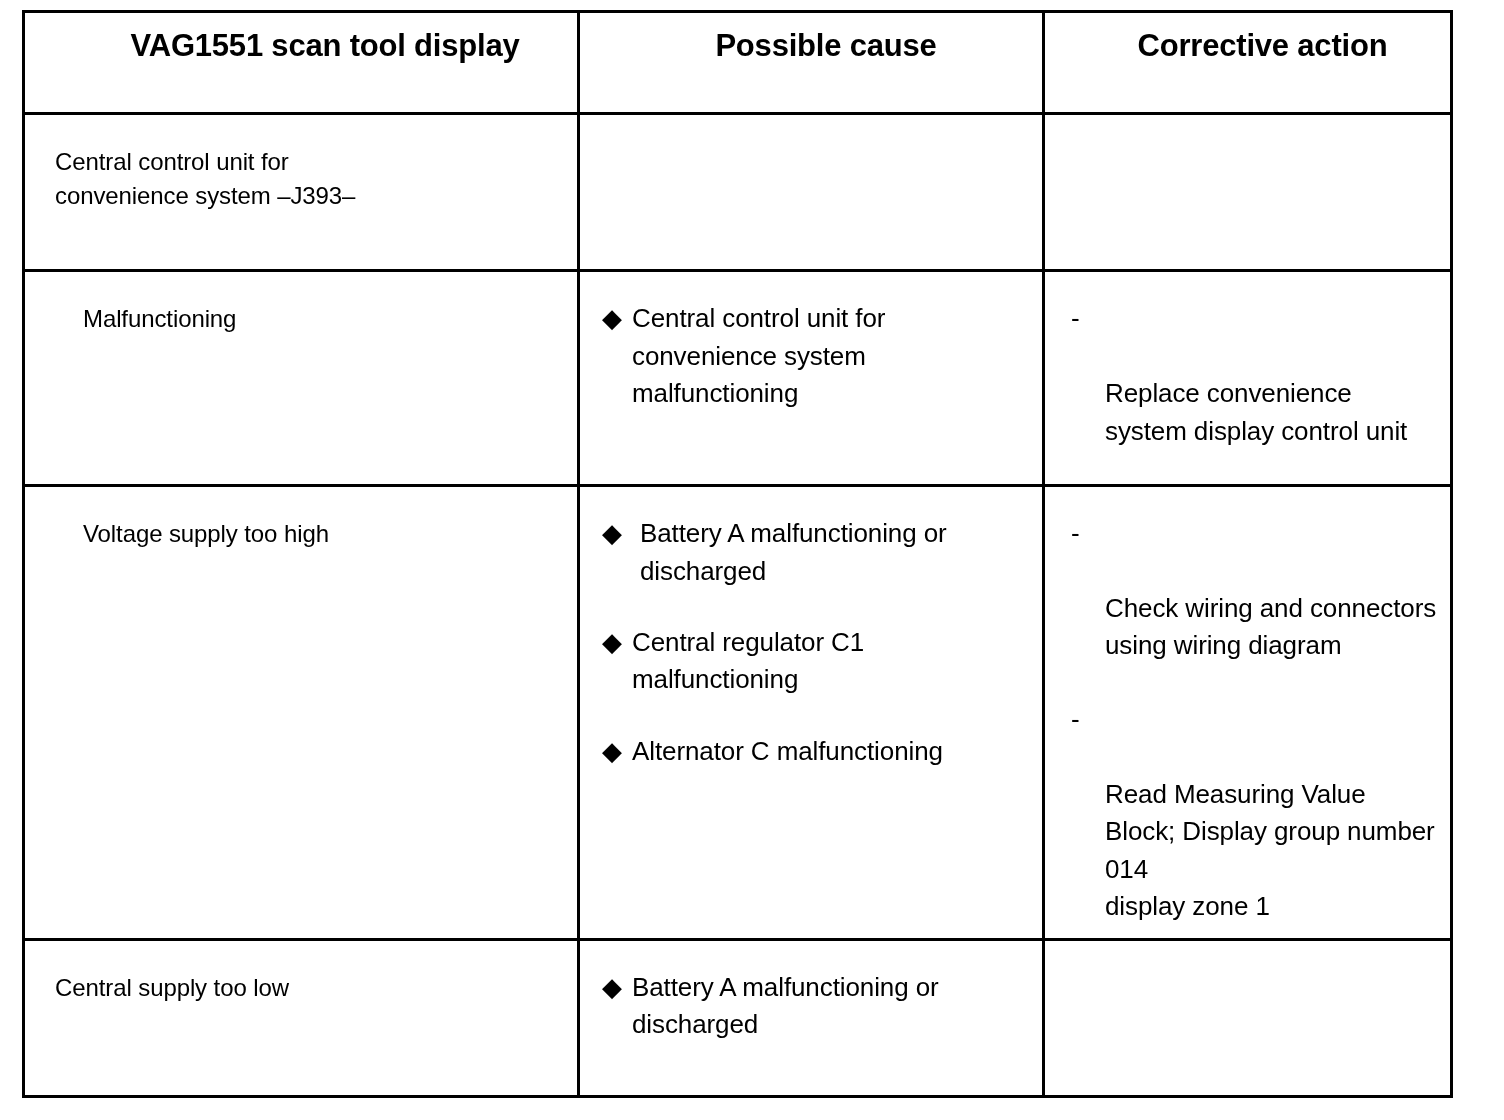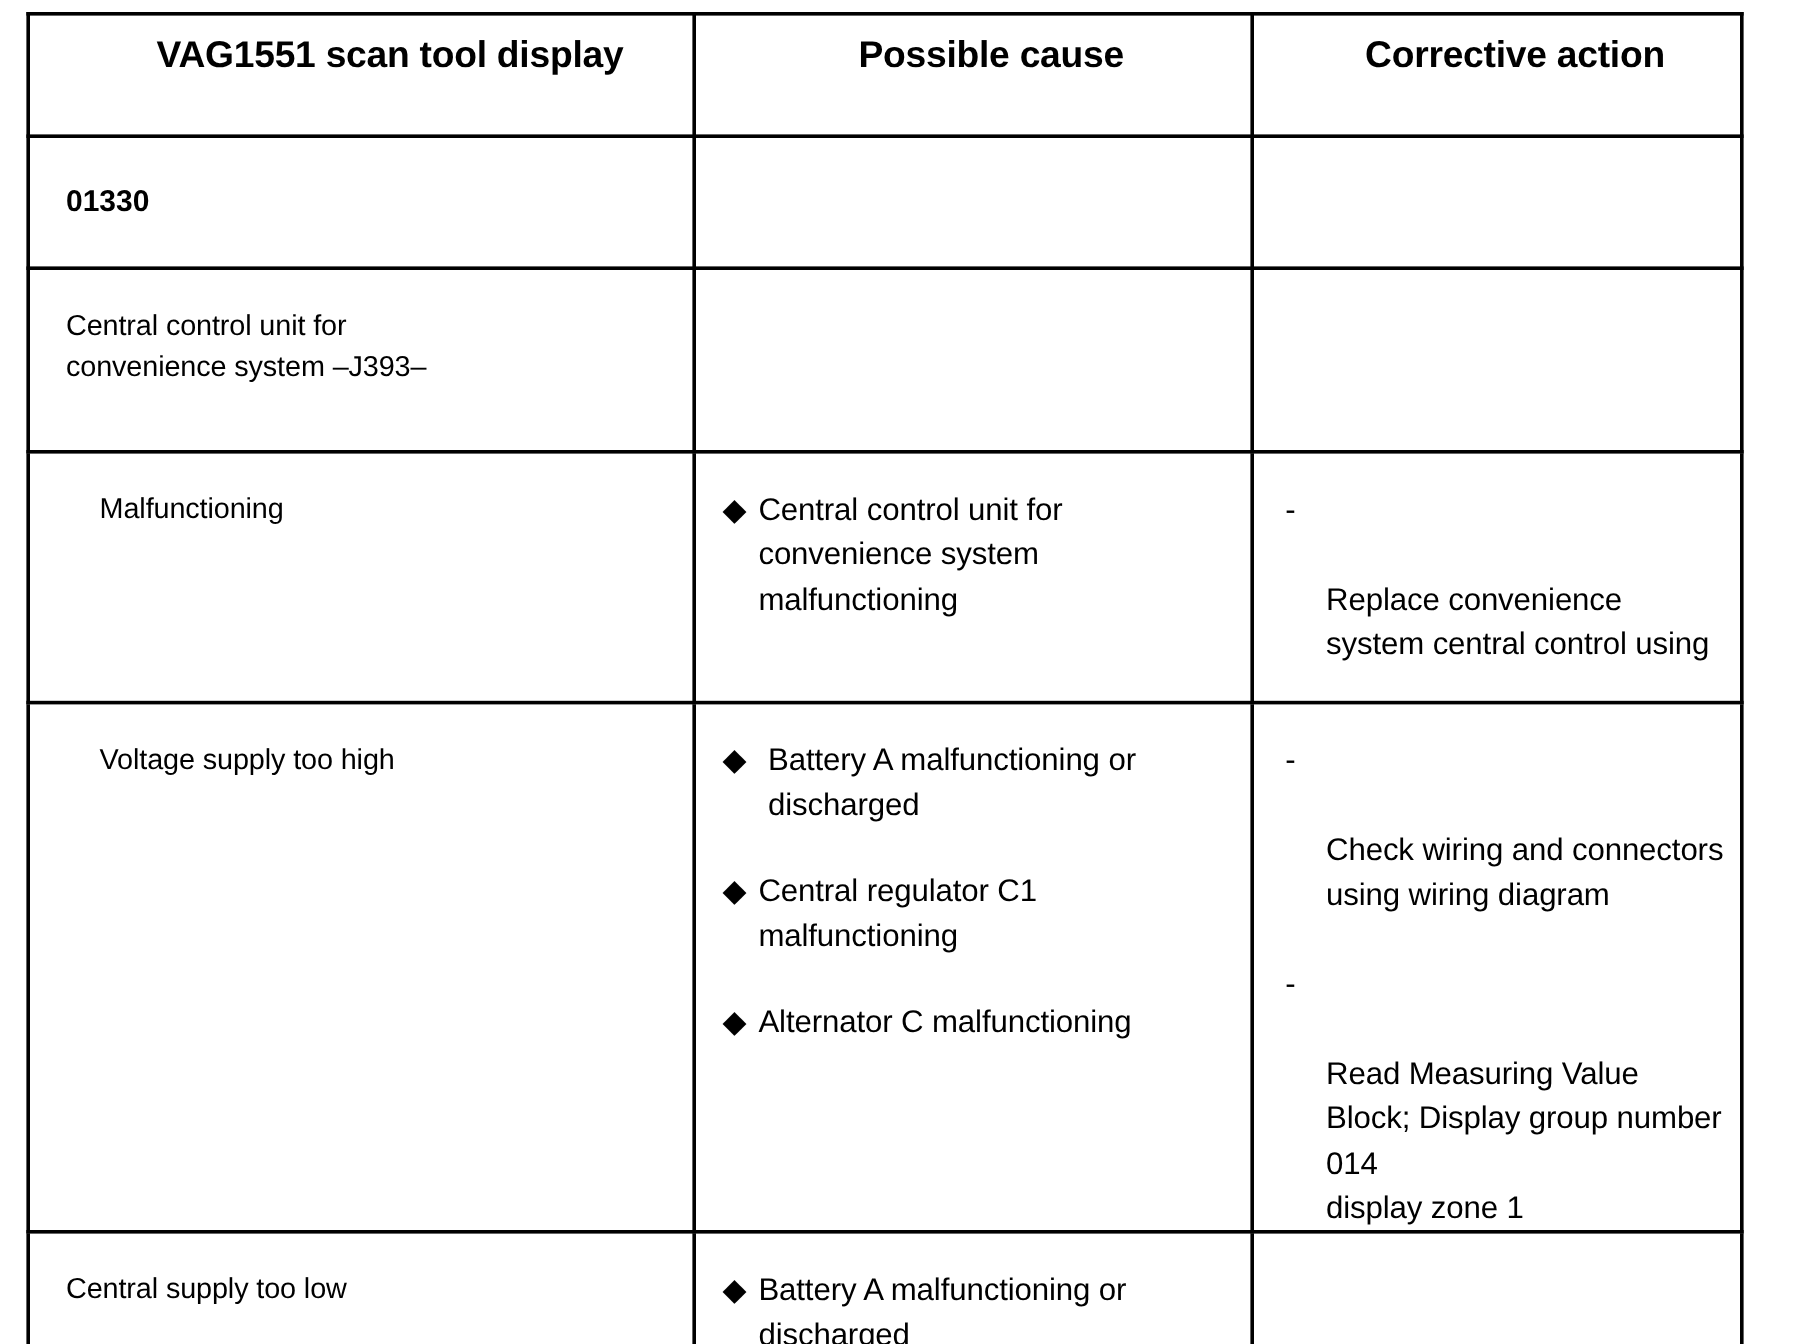--- a/index.html
+++ b/index.html
@@ -153,54 +153,47 @@
           <div class="hdr-text">Possible cause</div>
         </th>
         <th class="hdr-cell action">
           <div class="hdr-text">Corrective action</div>
         </th>
       </tr>
     </thead>
 
     <tbody>
 
-      <tr style="height:110px">
-        <td>
-          <div class="code-text">01330</div>
+
+      <tr style="height:153px">
+        <td>
+          <div class="plain-text" style="white-space:pre-line">Central control unit for
+convenience system –J393–</div>
         </td>
         <td class="empty-cell"></td>
         <td class="empty-cell"></td>
       </tr>
 
-      <tr style="height:153px">
-        <td>
-          <div class="plain-text" style="white-space:pre-line">Central control unit for
-convenience system –J393–</div>
-        </td>
-        <td class="empty-cell"></td>
-        <td class="empty-cell"></td>
-      </tr>
-
       <tr style="height:209px">
         <td>
           <div class="plain-text indented">Malfunctioning</div>
         </td>
         <td>
           <ul class="bullet-list">
             <li>
               <span class="dia">◆</span>
               <span>Central control unit for convenience system malfunctioning</span>
             </li>
           </ul>
         </td>
         <td>
           <ul class="dash-list">
             <li>
               <span class="dash">-</span>
-              <span>Replace convenience system central control using</span>
+              <span>Replace convenience system display control unit</span>
             </li>
           </ul>
         </td>
       </tr>
 
       <tr style="height:383px">
         <td>
           <div class="plain-text indented">Voltage supply too high</div>
         </td>
         <td>

